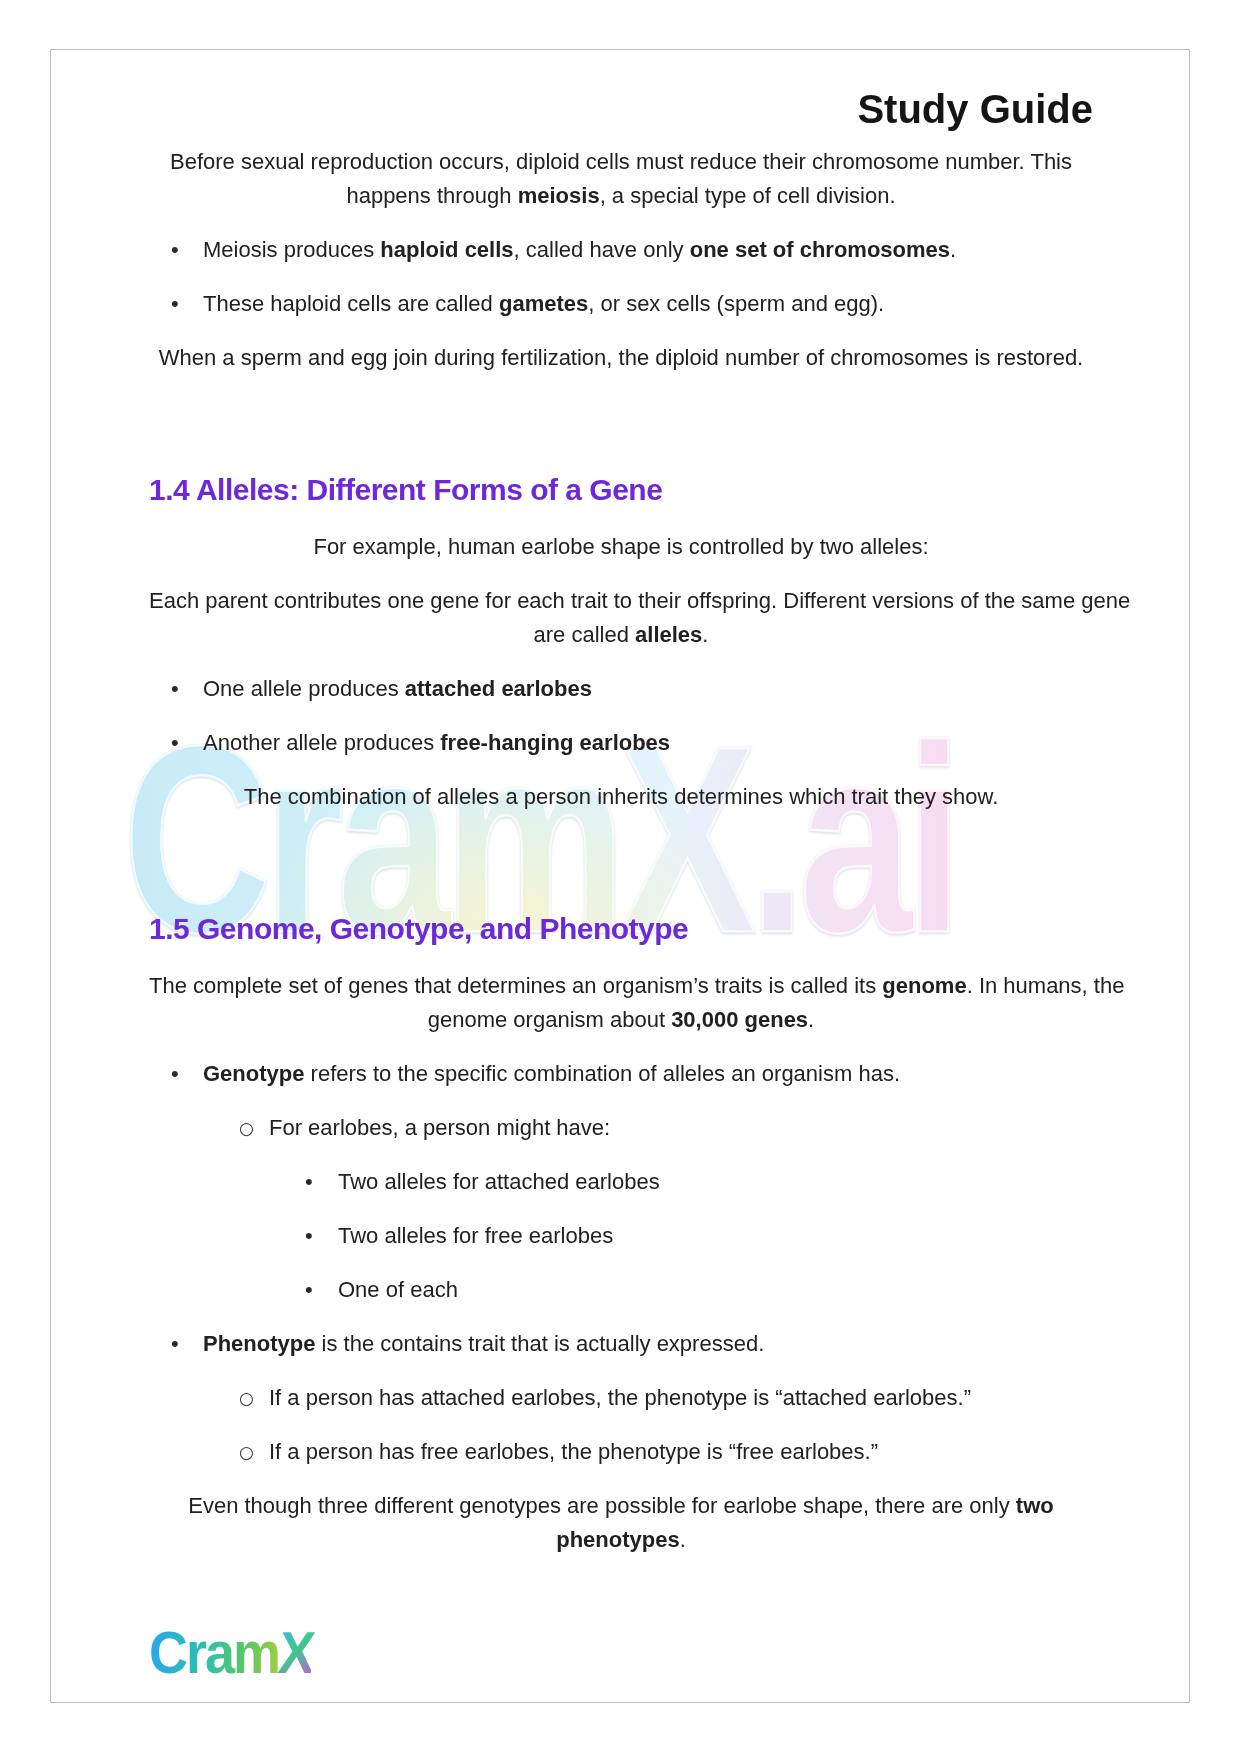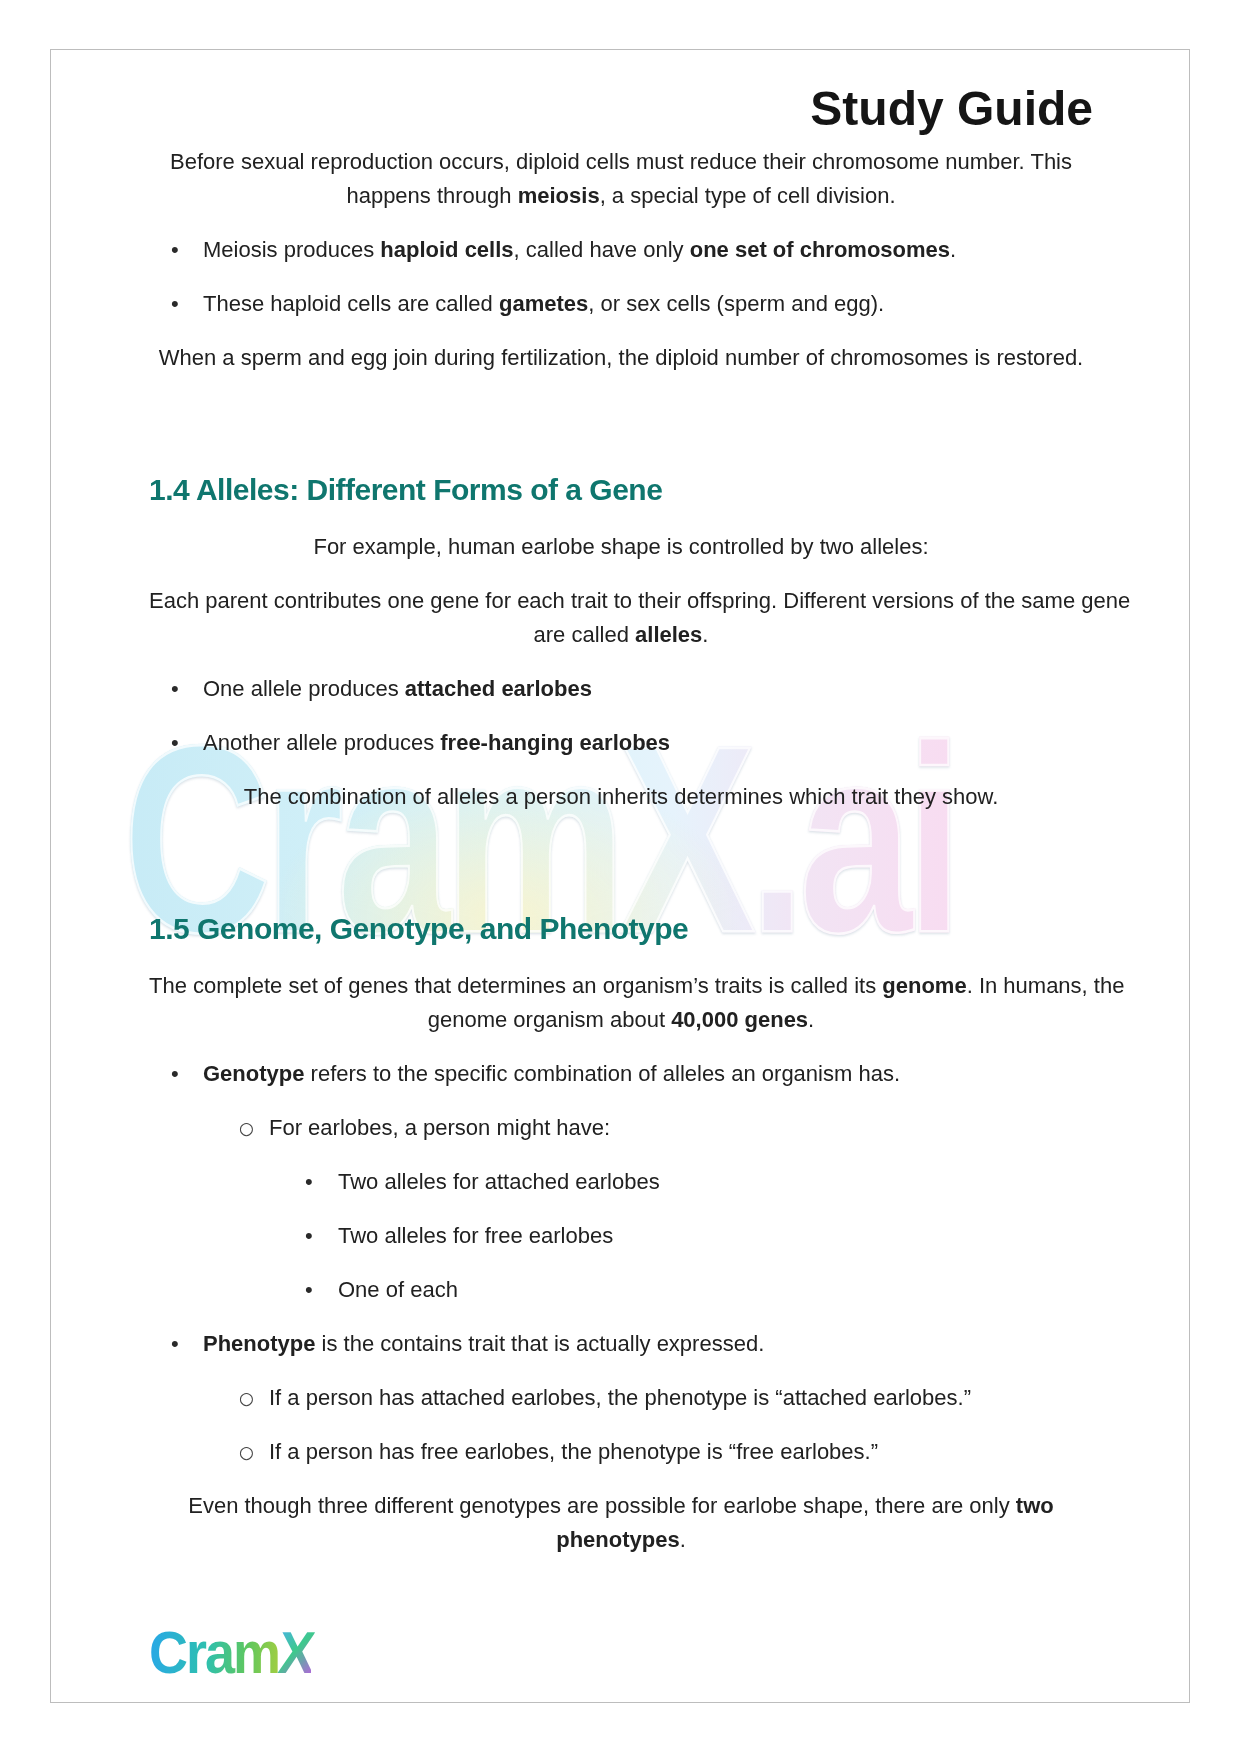--- a/index.html
+++ b/index.html
@@ -40,40 +40,40 @@
   }
 
   .content {
     position: absolute; left: 98px; top: 0;
     width: 944px;
     z-index: 1;
   }
 
   .title {
     margin: 37px 0 0 0;
-    font-size: 48px; line-height: 44px; font-weight: bold;
+    font-size: 40px; line-height: 44px; font-weight: bold;
     color: #151515;
     text-align: right;
     white-space: nowrap;
   }
 
   .p, .li {
     font-size: 22px; line-height: 34px;
     color: #212121;
     white-space: nowrap;
   }
   .p { margin: 20px 0 0 0; text-align: center; }
   .title + .p { margin-top: 14px; }
   .b { font-weight: bold; }
 
   .h2 {
     margin: 95px 0 0 0;
     font-size: 30px; line-height: 40px; font-weight: bold;
     letter-spacing: -0.5px;
-    color: #0f766e;
+    color: #6d28d9;
     white-space: nowrap;
   }
   .h2 + .p { margin-top: 20px; }
 
   .li { margin: 20px 0 0 0; display: flex; }
   .li .m { flex: 0 0 auto; color: #2a2a2a; }
   .li.l1 { padding-left: 22px; }
   .li.l1 .m { width: 32px; font-size: 22px; }
   .li.l2 { padding-left: 90px; }
   .li.l2 .m { width: 30px; font-size: 17px; font-family: "DejaVu Sans", sans-serif; color: #444; }
@@ -136,21 +136,21 @@
       </div>
       <div class="li l1">
         <span class="m">•</span>
         <span class="t"><span>Another allele produces </span><span class="b">free-hanging earlobes</span></span>
       </div>
 
       <div class="p"><span>The combination of alleles a person inherits determines which trait they show.</span></div>
 
       <div class="h2">1.5 Genome, Genotype, and Phenotype</div>
 
-      <div class="p"><span>The complete set of genes that determines an organism’s traits is called its </span><span class="b">genome</span><span>. In humans, the</span><br><span>genome organism about </span><span class="b">40,000 genes</span><span>.</span></div>
+      <div class="p"><span>The complete set of genes that determines an organism’s traits is called its </span><span class="b">genome</span><span>. In humans, the</span><br><span>genome organism about </span><span class="b">30,000 genes</span><span>.</span></div>
 
       <div class="li l1">
         <span class="m">•</span>
         <span class="t"><span class="b">Genotype</span><span> refers to the specific combination of alleles an organism has.</span></span>
       </div>
       <div class="li l2">
         <span class="m">○</span>
         <span class="t"><span>For earlobes, a person might have:</span></span>
       </div>
       <div class="li l3">

